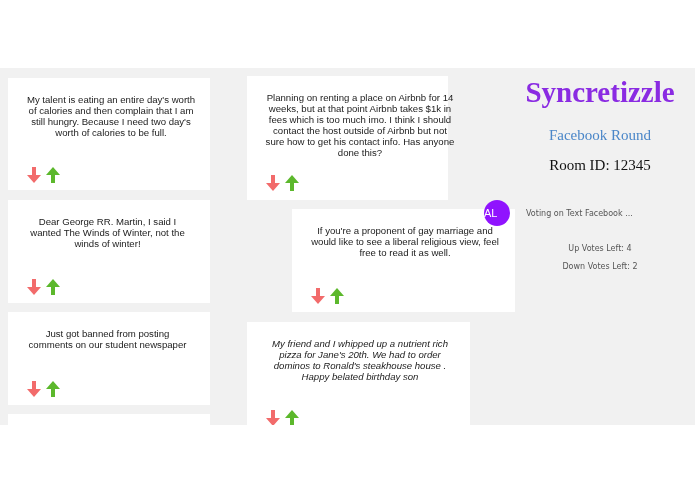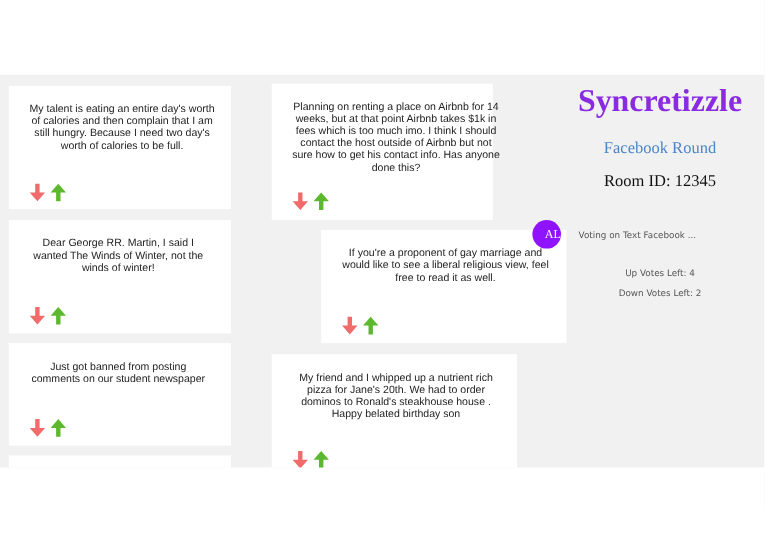--- a/index.html
+++ b/index.html
@@ -6,21 +6,21 @@
   body { width:695px; height:494px; position:relative; overflow:hidden; font-family:"Liberation Sans", sans-serif; }
   .panel { position:absolute; left:0; top:68px; width:695px; height:357px; background:#f1f1f1; overflow:hidden; }
   .card { position:absolute; background:#ffffff; box-sizing:border-box; padding:16px 16px 0 17px;text-align:center; }
   .card-text { font-size:9.6px; line-height:11px; color:#222; margin:0; }
   .votes { position:absolute; left:17px; display:flex; gap:1px; }
   .arrow { width:18px; height:18px; display:block; cursor:pointer; }
   .side { position:absolute; left:480px; top:68px; width:215px; height:259px; }
   .brand { position:absolute; left:0; width:240px; top:8px; text-align:center; font-family:"Liberation Serif", serif; font-weight:bold; font-size:29px; color:#8a2be2; }
   .round { position:absolute; left:0; width:240px; top:59px; text-align:center; font-family:"Liberation Serif", serif; font-size:15px; color:#4a86c8; }
   .room { position:absolute; left:0; width:240px; top:89px; text-align:center; font-family:"Liberation Serif", serif; font-size:15px; color:#111; }
-  .avatar { position:absolute; left:4px; top:132px; width:26px; height:26px; border-radius:50%; background:#9013fe; color:#fff; font-size:11px; line-height:26px; text-align:right; font-family:Liberation Serif, serif; }
+  .avatar { position:absolute; left:4px; top:132px; width:26px; height:26px; border-radius:50%; background:#9013fe; color:#fff; font-size:11px; line-height:26px; text-align:left; font-family:Liberation Sans, sans-serif; }
   .status { position:absolute; left:46px; top:141px; font-family:"DejaVu Sans", sans-serif; font-size:8px; color:#555; }
   .counter { position:absolute; left:0; width:240px; text-align:center; font-family:"DejaVu Sans", sans-serif; font-size:8px; color:#555; }
 </style>
 </head>
 <body>
 
 <div class="panel">
 
   <div class="card" style="left:8px; top:10px; width:202px; height:112px;">
     <p class="card-text" style="width:172px;">My talent is eating an entire day's worth of calories and then complain that I am still hungry. Because I need two day's worth of calories to be full.</p>
@@ -80,21 +80,21 @@
       <svg class="arrow" viewBox="0 0 18 18">
           <path d="M7 1h4v8h5l-7 8-7-8h5z" fill="#f26b6b"></path>
         </svg>
       <svg class="arrow" viewBox="0 0 18 18">
           <path d="M9 1l7 8h-5v8H7V9H2z" fill="#5cb82c"></path>
         </svg>
     </div>
   </div>
 
   <div class="card" style="left:247px; top:254px; width:223px; height:120px;">
-    <p class="card-text" style="width:192px;">My friend and I whipped up a nutrient rich pizza for Jane's 20th. We had to order dominos to Ronald's steakhouse house . Happy belated birthday son</p>
+    <p class="card-text" style="width:192px;font-style:italic;">My friend and I whipped up a nutrient rich pizza for Jane's 20th. We had to order dominos to Ronald's steakhouse house . Happy belated birthday son</p>
     <div class="votes" style="top:87px;">
       <svg class="arrow" viewBox="0 0 18 18">
           <path d="M7 1h4v8h5l-7 8-7-8h5z" fill="#f26b6b"></path>
         </svg>
       <svg class="arrow" viewBox="0 0 18 18">
           <path d="M9 1l7 8h-5v8H7V9H2z" fill="#5cb82c"></path>
         </svg>
     </div>
   </div>
 </div>

